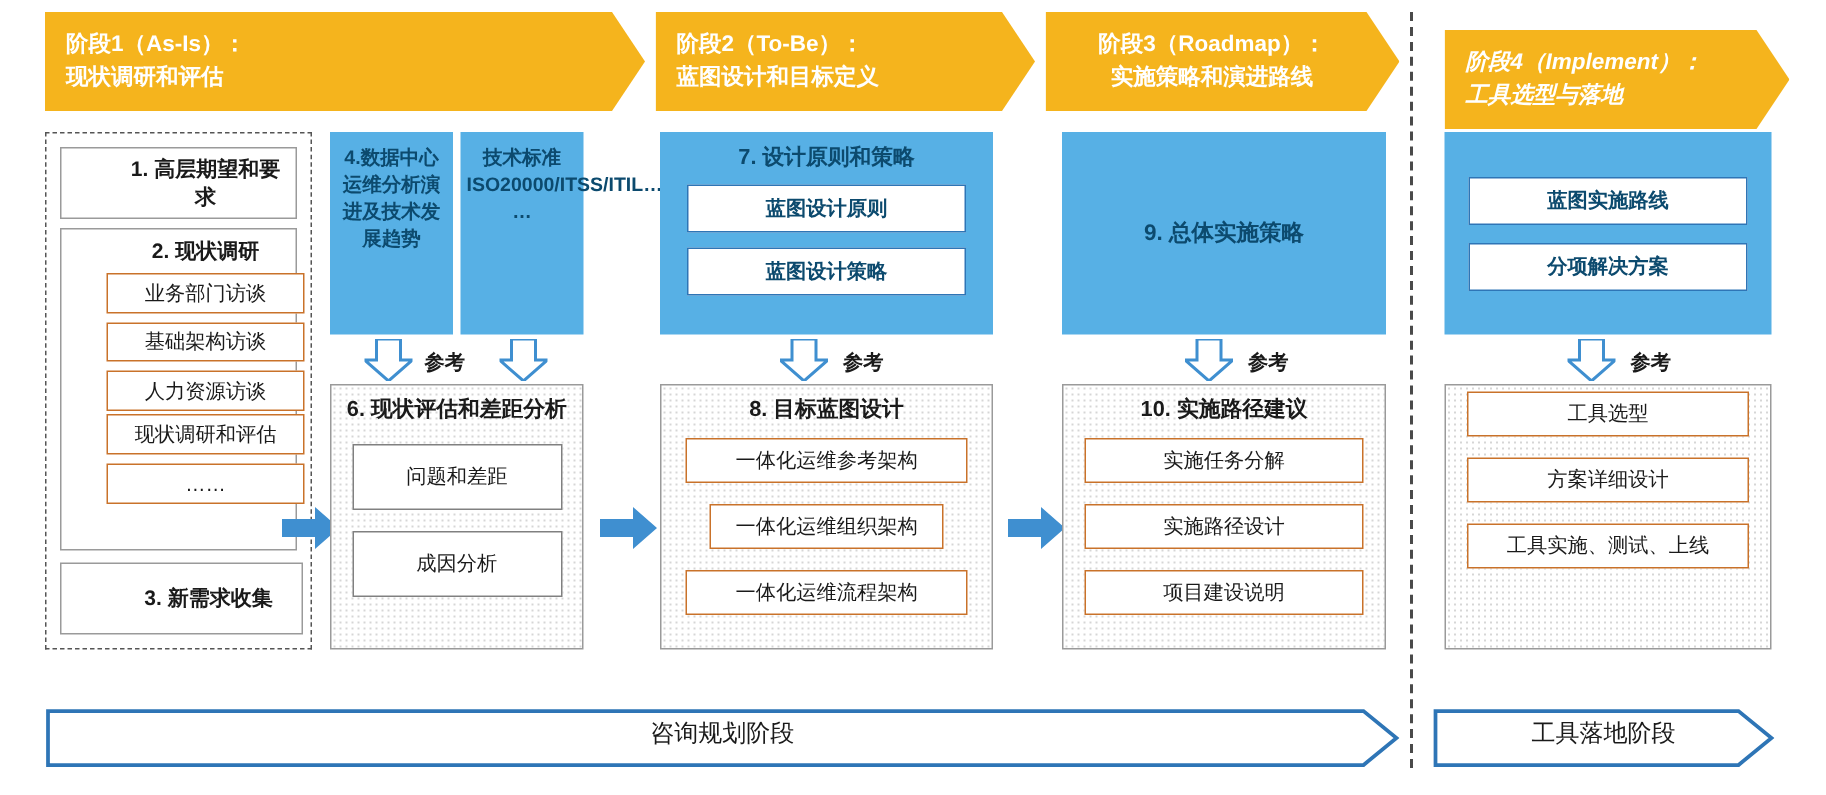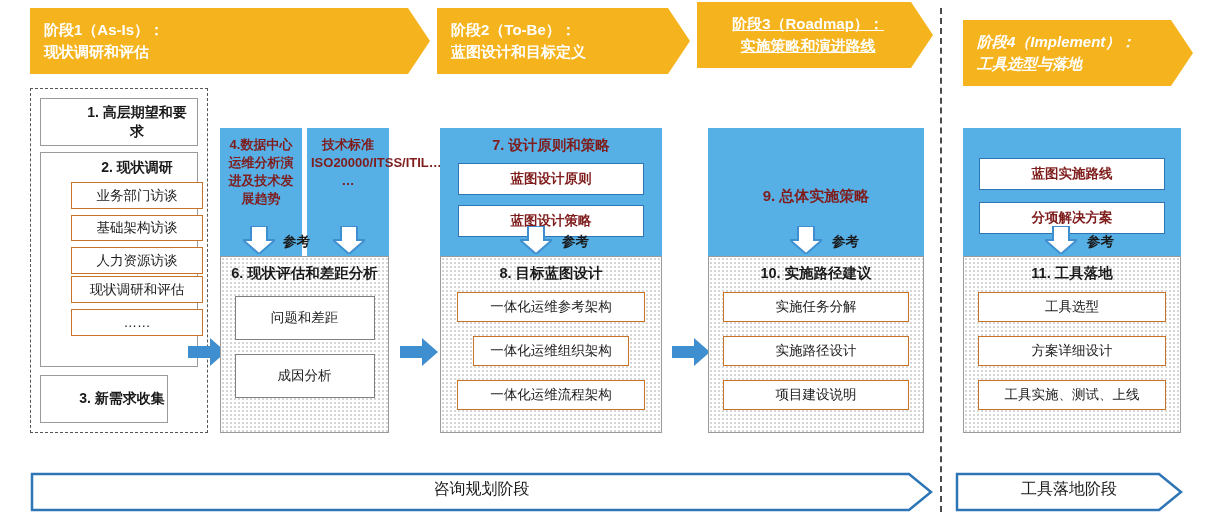--- a/index.html
+++ b/index.html
@@ -29,29 +29,28 @@
     justify-content:center;
   }
   .banner.arrow{
     clip-path:polygon(0 0, calc(100% - 22px) 0, 100% 50%, calc(100% - 22px) 100%, 0 100%);
   }
 
   
   .blue{
     position:absolute;
     background:#57b0e5;
-    color:#7f1d1d;
+    color:#0c4a6e;
     font-weight:bold;
     font-size:14.5px;
     box-sizing:border-box;
     display:flex;
     flex-direction:column;
     align-items:center;
     padding-top:8px;
-    margin-top:40px;
   }
   .blue .title{width:100%;text-align:center;line-height:19px;padding:0 4px;box-sizing:border-box;}
 
   .dotted{
     position:absolute;
     border:1px solid #9a9a9a;
     background-image:
       radial-gradient(#d6d6d6 0.8px, transparent 0.9px);
     background-size:4px 4px;
     background-color:#ffffff;
@@ -109,21 +108,21 @@
 <div class="canvas">
 
   <div class="banner arrow" style="left:30px;top:8px;width:400px;">
     <span>阶段1（As-Is）：</span>
     <span>现状调研和评估</span>
   </div>
   <div class="banner arrow" style="left:437px;top:8px;width:253px;">
     <span>阶段2（To-Be）：</span>
     <span>蓝图设计和目标定义</span>
   </div>
-  <div class="banner arrow" style="left:697px;top:2px;width:236px;text-align:right;align-items:center;text-decoration:underline;">
+  <div class="banner arrow" style="left:697px;top:8px;width:236px;text-align:right;align-items:center;">
     <span>阶段3（Roadmap）：</span>
     <span>实施策略和演进路线</span>
   </div>
   <div class="banner arrow" style="left:963px;top:20px;width:230px;font-style:italic;">
     <span>阶段4（Implement）：</span>
     <span>工具选型与落地</span>
   </div>
 
   <div class="vsep" style="left:940px;top:8px;height:504px;"></div>
 
@@ -135,21 +134,21 @@
 
   <div class="whitebox" style="left:40px;top:152px;width:158px;height:215px;">
     <div style="font-weight:bold;font-size:14px;text-align:center;padding:6px 0 5px 0;">2. 现状调研</div>
     <div class="cell" style="width:132px;height:27px;margin-bottom:6px;">业务部门访谈</div>
     <div class="cell" style="width:132px;height:26px;margin-bottom:6px;">基础架构访谈</div>
     <div class="cell" style="width:132px;height:27px;margin-bottom:2px;">人力资源访谈</div>
     <div class="cell" style="width:132px;height:27px;margin-bottom:6px;">现状调研和评估</div>
     <div class="cell" style="width:132px;height:27px;">……</div>
   </div>
 
-  <div class="whitebox" style="left:40px;top:375px;width:128px;height:48px;justify-content:center;">
+  <div class="whitebox" style="left:40px;top:375px;width:162px;height:48px;justify-content:center;">
     <div style="font-weight:bold;font-size:14px;text-align:center;">3. 新需求收集</div>
   </div>
 
   <div class="arrow-right" style="left:188px;top:338px;">
     <svg width="38" height="28" viewBox="0 0 38 28">
         <polygon points="0,8 22,8 22,0 38,14 22,28 22,20 0,20" fill="#3f8fd0"></polygon>
       </svg>
   </div>
 
   <div class="blue" style="left:220px;top:88px;width:82px;height:135px;">
@@ -233,21 +232,20 @@
   </div>
 
   <div class="arrow-down" style="left:1045px;top:226px;">
     <svg width="32" height="28" viewBox="0 0 32 28">
         <polygon points="8,0 24,0 24,14 32,14 16,28 0,14 8,14" fill="#ffffff" stroke="#3f8fd0" stroke-width="2"></polygon>
       </svg>
   </div>
   <div class="ref-label" style="left:1087px;top:233px;">参考</div>
 
   <div class="dotted" style="left:963px;top:256px;width:218px;height:177px;">
-    <div class="hdr">11. 工具落地</div>
     <div class="cell" style="width:188px;height:30px;margin-top:4px;">工具选型</div>
     <div class="cell" style="width:188px;height:30px;margin-top:14px;">方案详细设计</div>
     <div class="cell" style="width:188px;height:30px;margin-top:14px;">工具实施、测试、上线</div>
   </div>
 
   <div class="ribbon-wrap" style="left:30px;top:472px;width:903px;height:40px;">
     <svg class="ribbon-svg" width="903" height="40" viewBox="0 0 903 40" preserveAspectRatio="none">
       <polygon points="2,2 879,2 901,20 879,38 2,38" fill="#ffffff" stroke="#2e75b6" stroke-width="2.5"></polygon>
     </svg>
     <div class="ribbon-text">咨询规划阶段</div>

